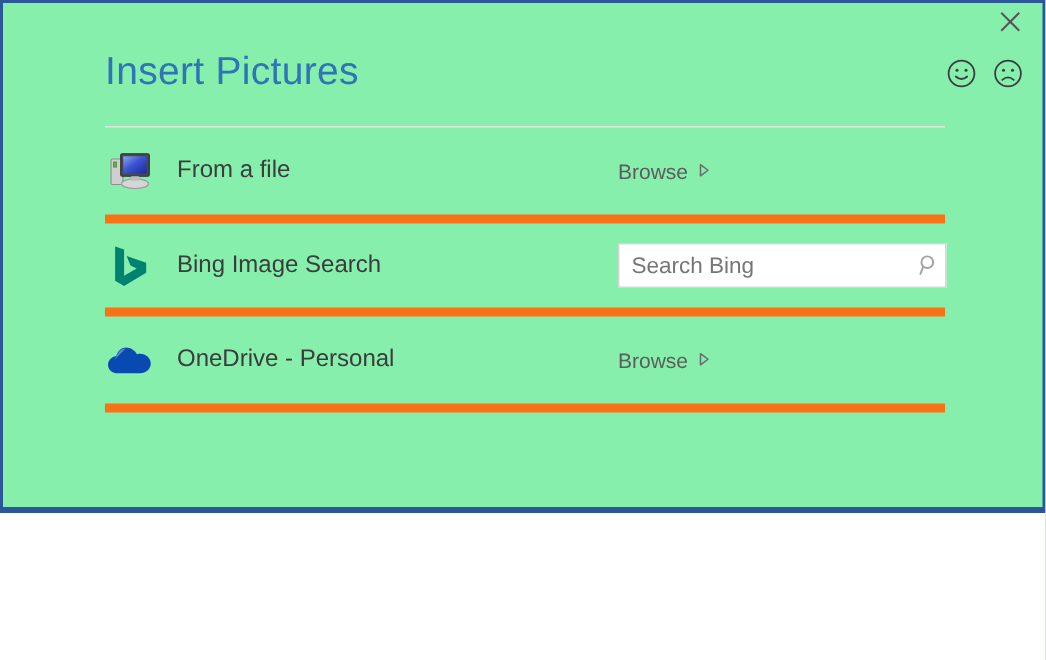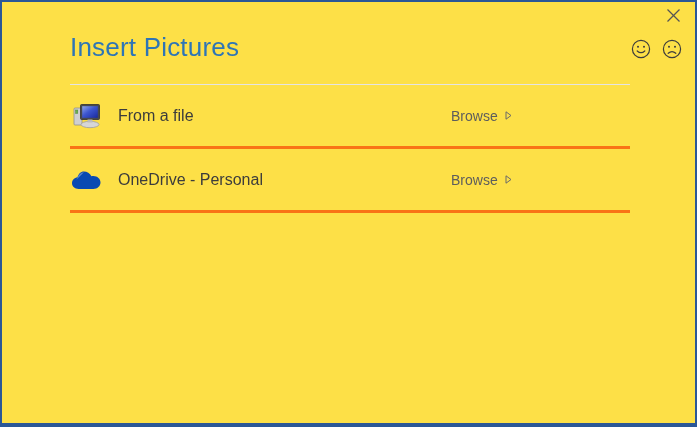--- a/index.html
+++ b/index.html
@@ -2,22 +2,22 @@
 <html><head>
 <meta charset="utf-8">
 <style>
   * { margin: 0; padding: 0; box-sizing: border-box; }
   html, body { background: #fff; }
   body { font-family: "Liberation Sans", sans-serif; }
 
   .dialog {
     position: relative;
     width: 697px;
-    height: 427px;
-    background: #fde047;
+    height: 342px;
+    background: #86efac;
     border: 2px solid #2b5797;
     border-bottom-width: 4px;
     overflow: hidden;
   }
 
   .page-title {
     position: absolute;
     left: 68px;
     top: 30px;
     font-size: 26px;
@@ -55,21 +55,21 @@
     position: absolute;
     left: 68px;
     top: 82px;
     width: 560px;
     border-top: 1px solid #e4e4e4;
   }
   .row {
     position: relative;
     display: flex;
     align-items: center;
-    border-bottom: 3px solid #f97316;
+    border-bottom: 6px solid #f97316;
   }
   .row-1 { height: 64px; }
   .row-2 { height: 62px; }
   .row-3 { height: 64px; text-align: right; }
 
   .row-icon {
     width: 34px;
     margin-right: 14px;
     display: flex;
     align-items: center;
@@ -82,21 +82,20 @@
     color: #3c3c3c;
   }
 
   .row-action {
     position: absolute;
     left: 342px;
     top: 50%;
     transform: translateY(-50%);
     display: flex;
     align-items: center;
-    margin-left: 39px;
   }
 
   .browse-link {
     display: inline-flex;
     align-items: center;
     gap: 7px;
     font-size: 14px;
     color: #5d5d5d;
     cursor: pointer;
   }
@@ -189,20 +188,39 @@
           <span>Browse</span>
           <span>
             <svg width="7" height="11" viewBox="0 0 7 11">
               <polygon points="1,1.8 6,5.5 1,9.2" fill="none" stroke="#6a6a6a" stroke-width="1" stroke-linejoin="round"></polygon>
             </svg>
           </span>
         </span>
       </span>
     </div>
 
+    <div class="row row-2">
+      <span class="row-icon">
+        <svg width="22" height="27" viewBox="0 0 17.5 21">
+          <path d="M0.6 0 L5.35 1.67 L5.35 15.53 L12.02 11.69 L8.75 10.15 L6.69 5.02 L17.06 8.67 L17.06 13.97 L5.35 20.96 L0.6 18.21 Z" fill="#008272"></path>
+        </svg>
+      </span>
+      <span class="row-label">Bing Image Search</span>
+      <span class="row-action">
+        <span class="search-wrap">
+          <input class="search-input" type="text" placeholder="Search Bing" style="">
+          <span class="search-icon">
+            <svg width="16" height="16" viewBox="0 0 16 16">
+              <circle cx="9.2" cy="5.8" r="3.9" fill="none" stroke="#a3a3a3" stroke-width="1.3"></circle>
+              <line x1="6.4" y1="8.9" x2="4.6" y2="13.6" stroke="#a3a3a3" stroke-width="1.3" stroke-linecap="round"></line>
+            </svg>
+          </span>
+        </span>
+      </span>
+    </div>
 
     <div class="row row-3">
       <span class="row-icon">
         <svg width="34" height="22" viewBox="0 0 34 22">
           <path d="M13.8 2.6 c3.3 0 6.2 1.9 7.6 4.6 c0.6-0.2 1.3-0.3 2-0.3 c3.9 0 7.1 2.9 7.1 6.5 c0 3.6-3.2 6.5-7.1 6.5 L8.6 19.9 C4.9 19.9 2 17.5 2 14.2 c0-3 2.4-5.4 5.5-5.9 C8.4 5 10.8 2.6 13.8 2.6 Z" fill="#094ab2"></path>
           <path d="M7.7 8.5 C9 5.2 11.3 3.4 13.9 3.2 L6.3 10.8 Z" fill="#ffffff" opacity="0.35"></path>
         </svg>
       </span>
       <span class="row-label">OneDrive - Personal</span>
       <span class="row-action">

